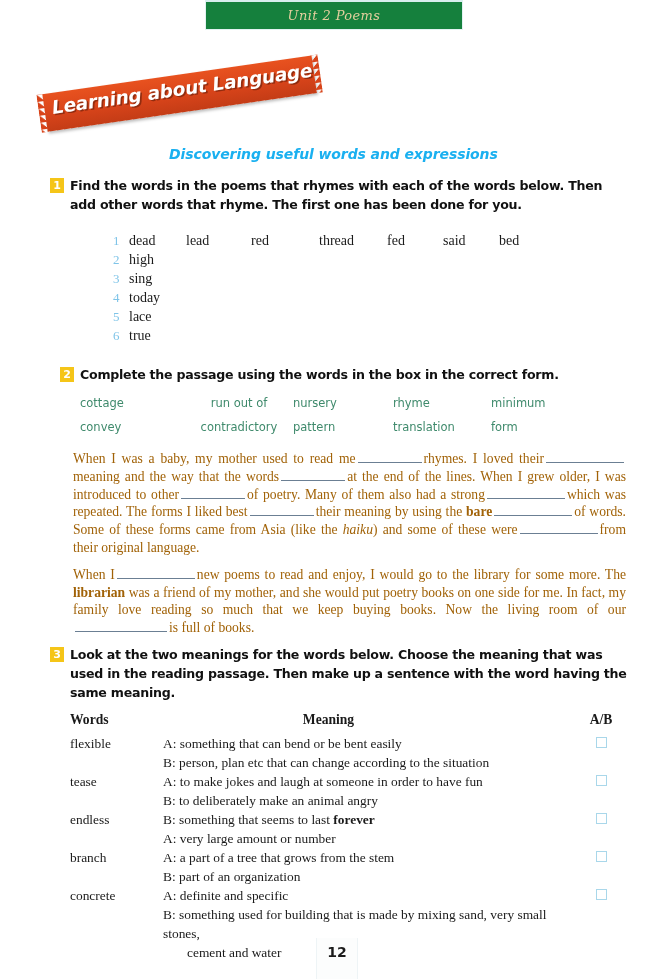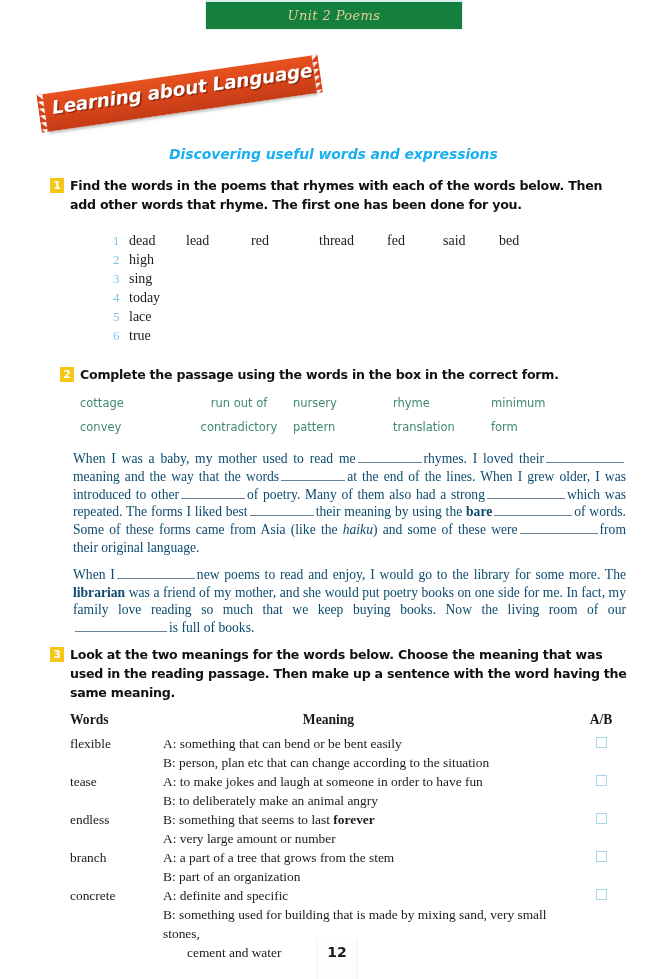--- a/index.html
+++ b/index.html
@@ -185,21 +185,21 @@
   
   #passage {
     position: absolute;
     left: 73px;
     top: 450px;
     width: 553px;
     font-family: "Liberation Serif", serif;
     font-size: 13.6px;
     line-height: 17.8px;
     text-align: justify;
-    color: #0c4a6e;
+    color: #a16207;
   }
   #passage p { margin: 0; }
   #passage p + p { margin-top: 9px; }
   .blank {
     display: inline-block;
     border-bottom: 1px solid #6b7f93;
     vertical-align: baseline;
     height: 12px;
     margin: 0 2px;
   }

